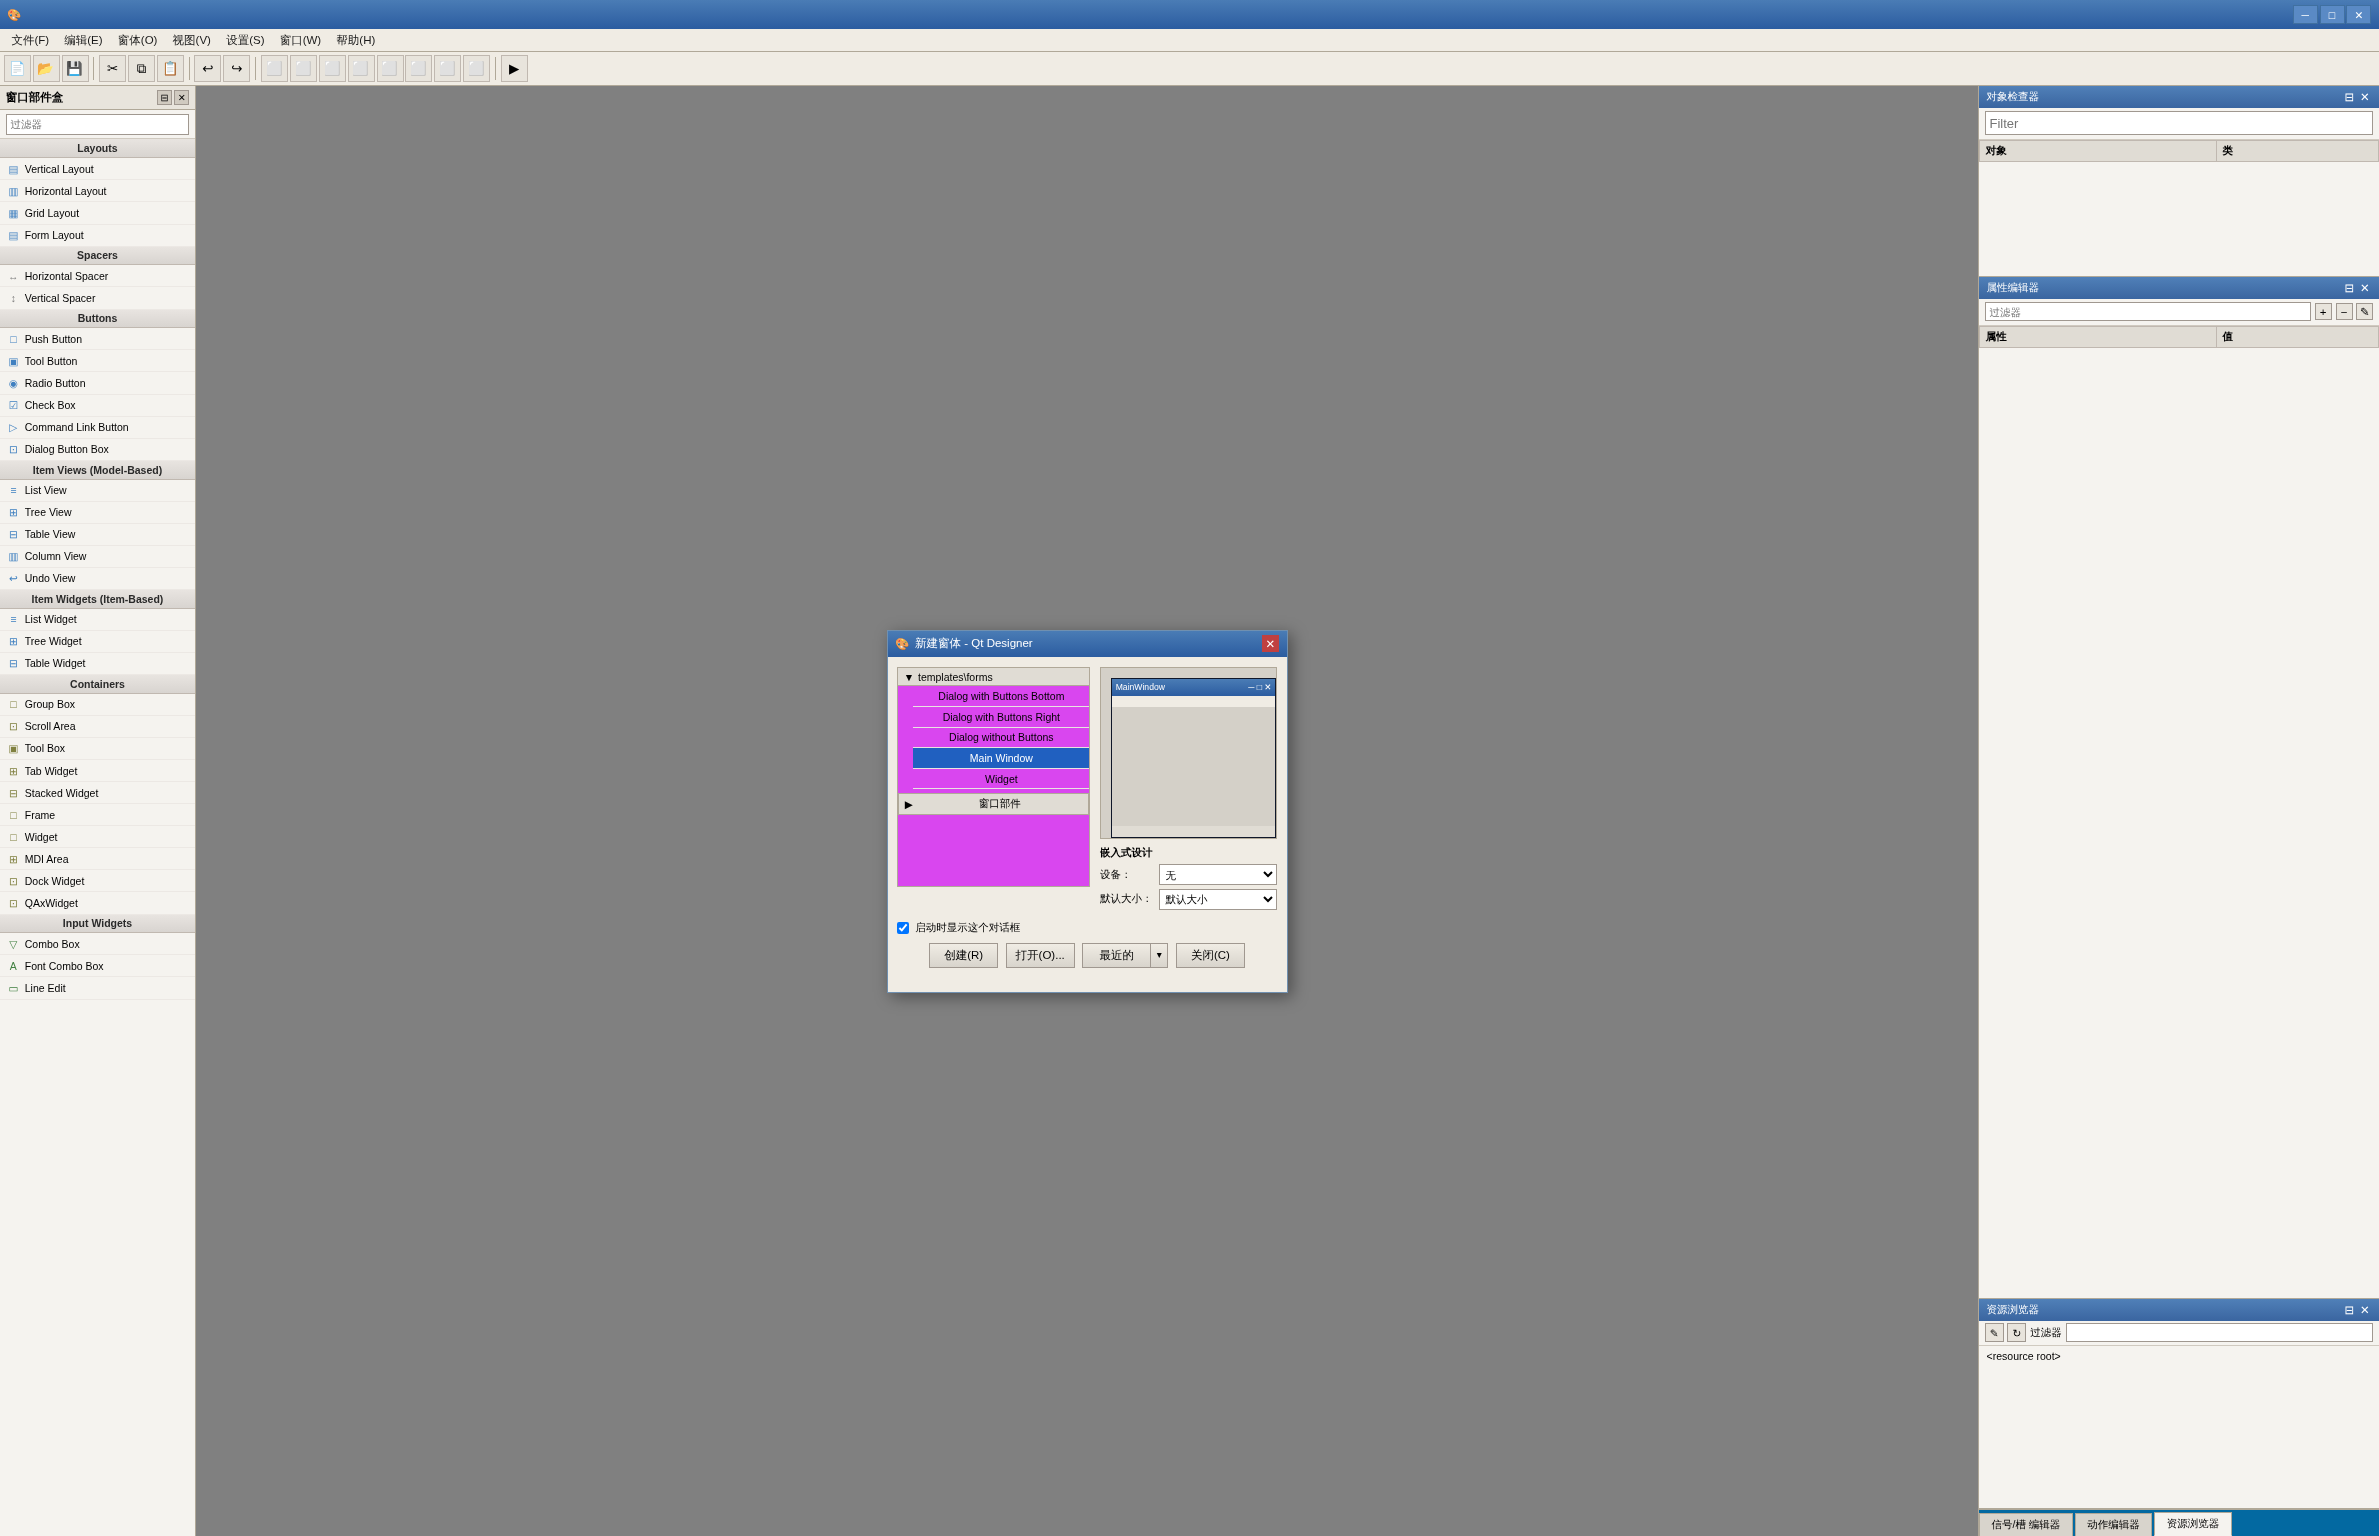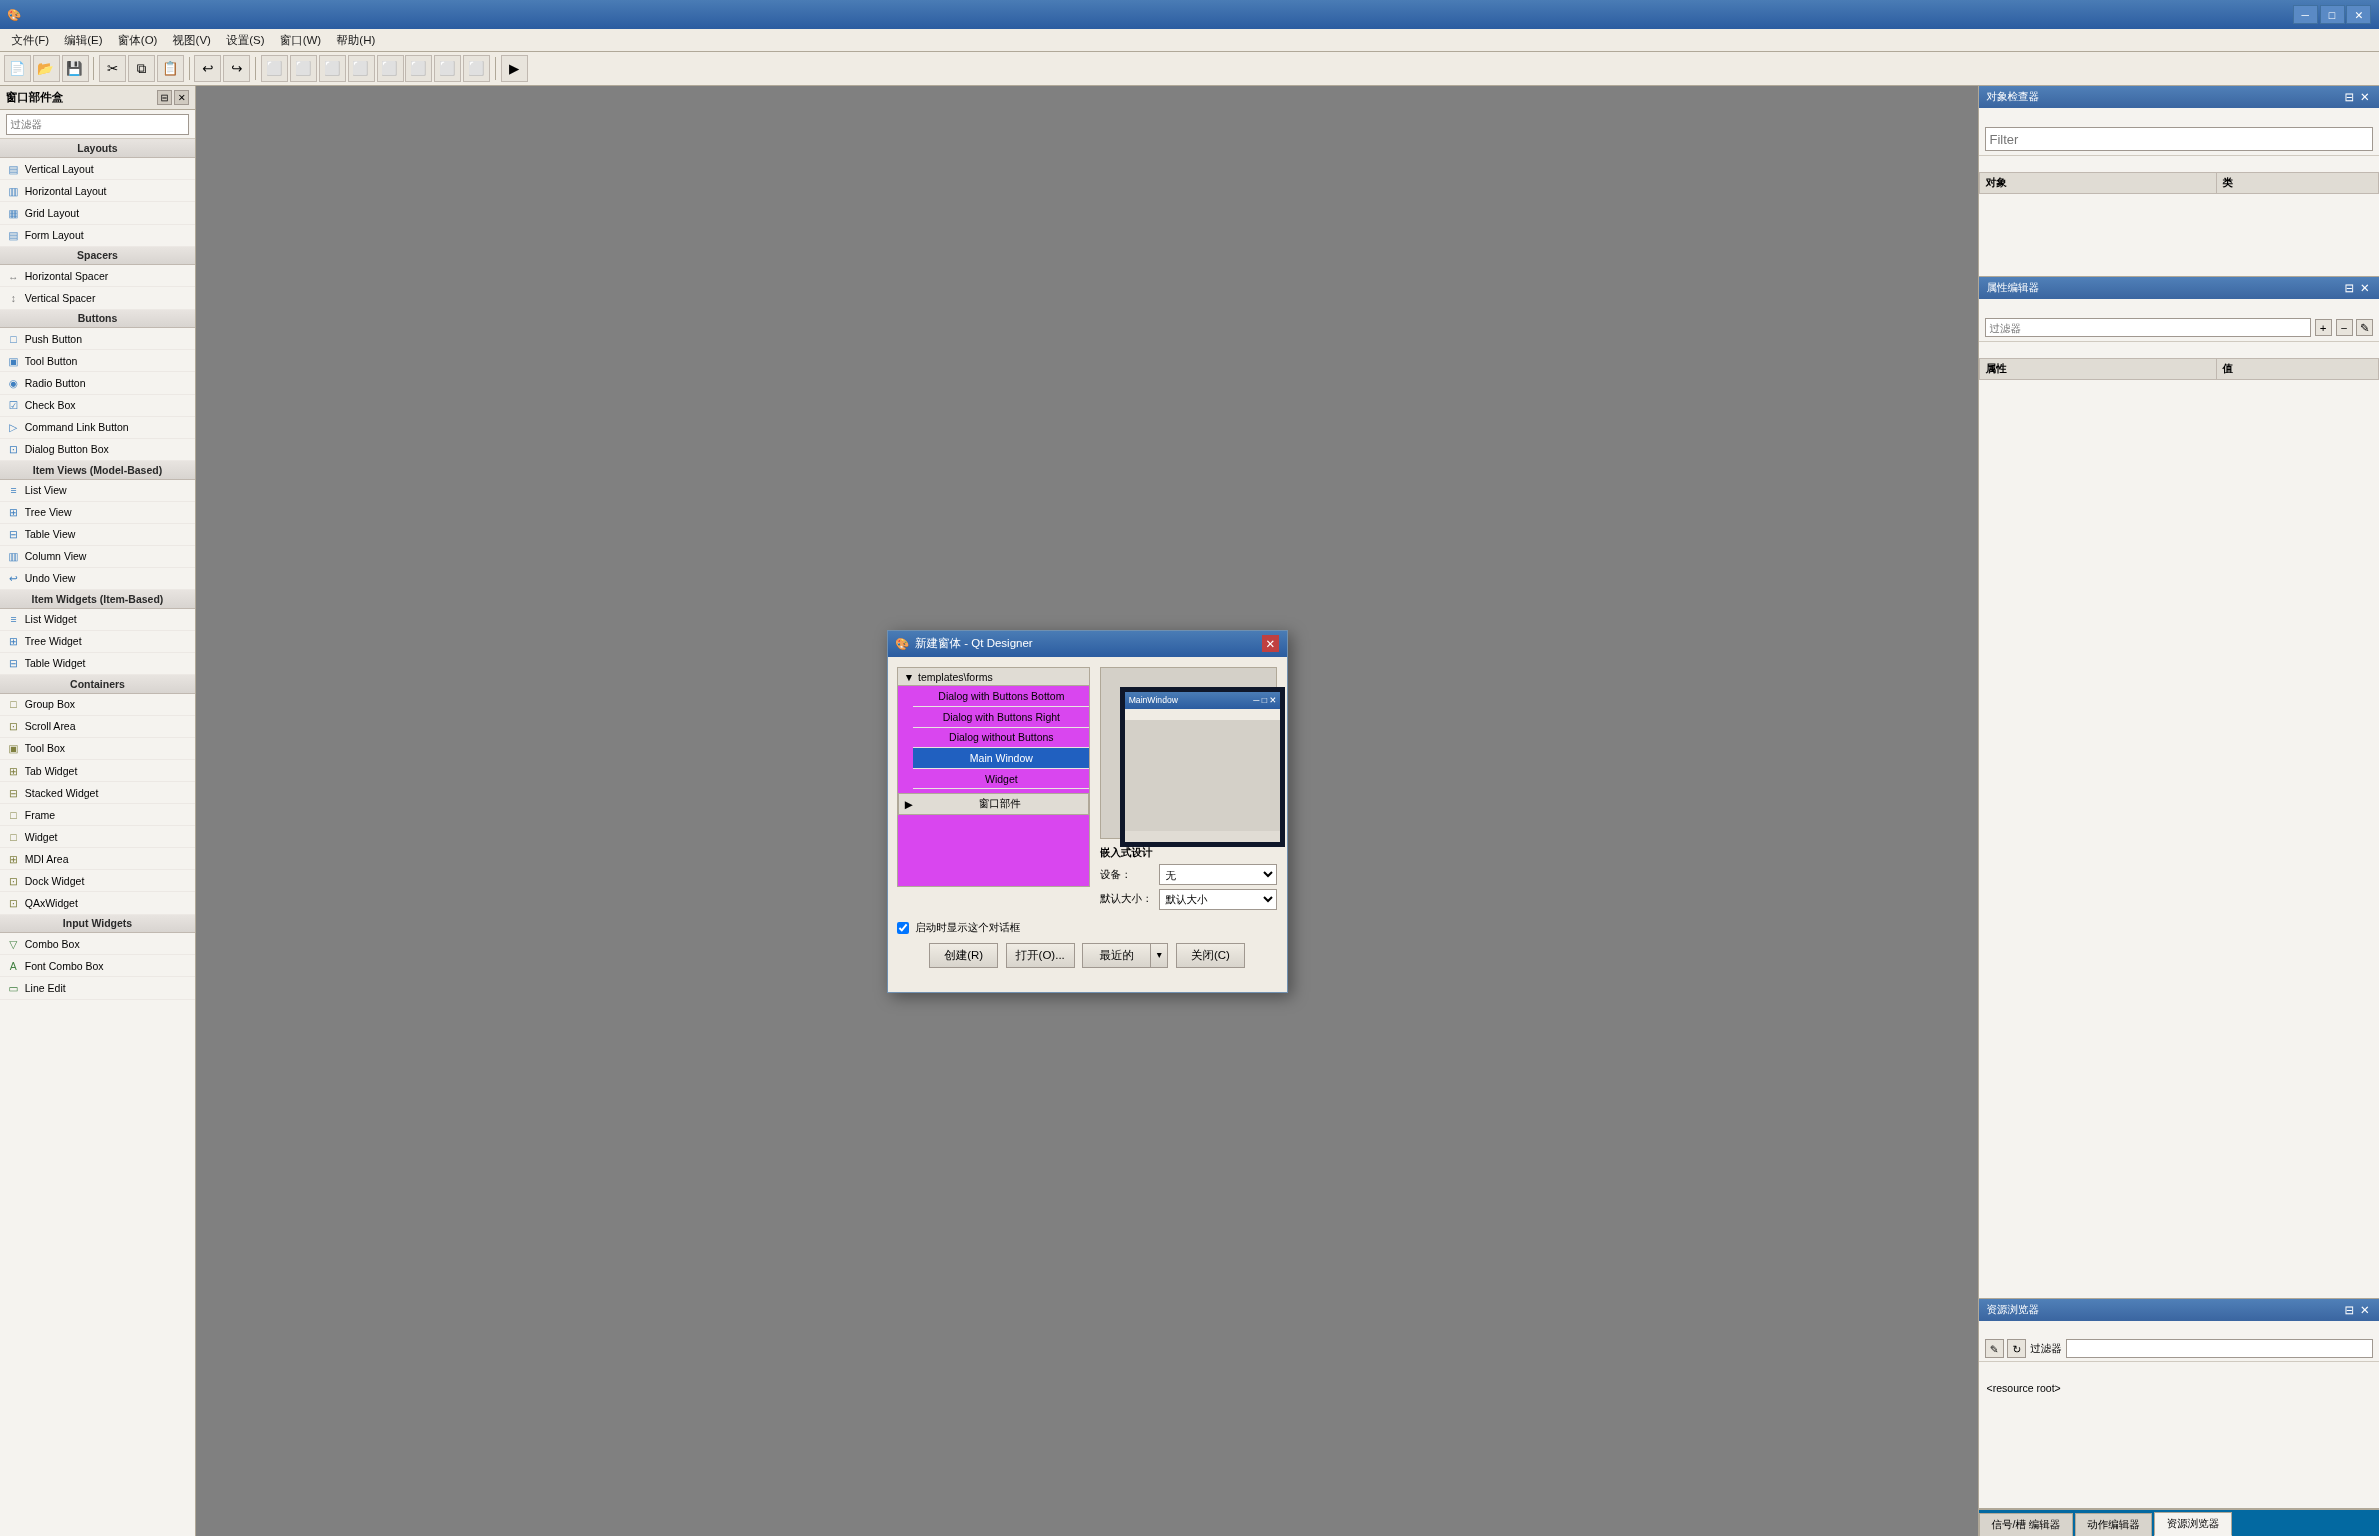--- a/index.html
+++ b/index.html
@@ -166,21 +166,20 @@
       border-left: 1px solid #b0a898;
       display: flex;
       flex-direction: column;
     }
 
     
     .panel-section {
       display: flex;
       flex-direction: column;
       border-bottom: 1px solid #b0a898;
-      gap: 16px;
     }
     .panel-header {
       background: linear-gradient(to bottom, #5080b8, #3a65a0);
       color: white;
       padding: 3.8px 7.6px;
       font-size: 10.5px;
       display: flex;
       align-items: center;
       justify-content: space-between;
     }
@@ -379,23 +378,23 @@
     }
     .preview-box {
       width: 177px;
       height: 172px;
       border: 1px solid #b0a898;
       background: #d4d0c8;
     }
     .preview-inner {
       width: calc(100% - 9.6px);
       height: calc(100% - 9.6px);
-      margin: 19px;
+      margin: 10px;
       background: #c8c4bc;
-      border: 5px solid #0f172a;
+      border: 1px solid #0f172a;
     }
     .embed-section {
       margin-top: 7.6px;
     }
     .embed-label {
       font-size: 10.5px;
       font-weight: bold;
       margin-bottom: 3.8px;
     }
     .embed-row {

